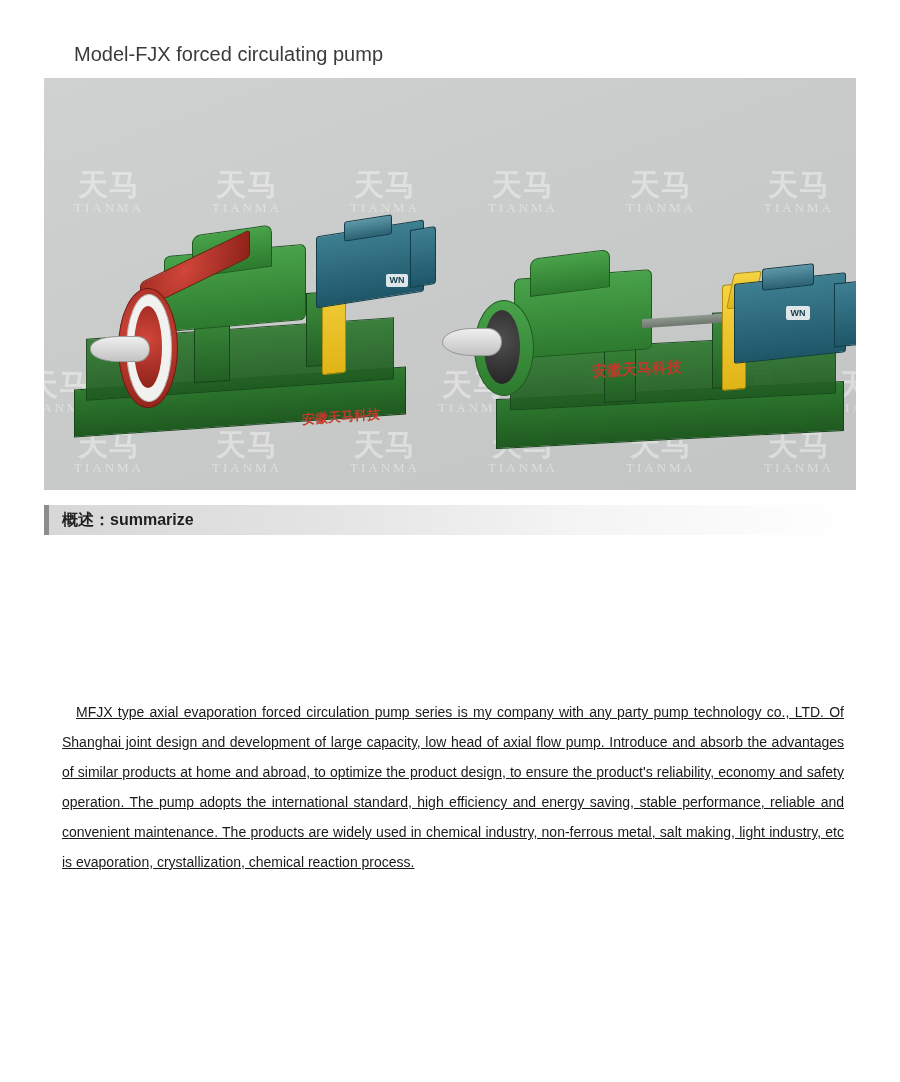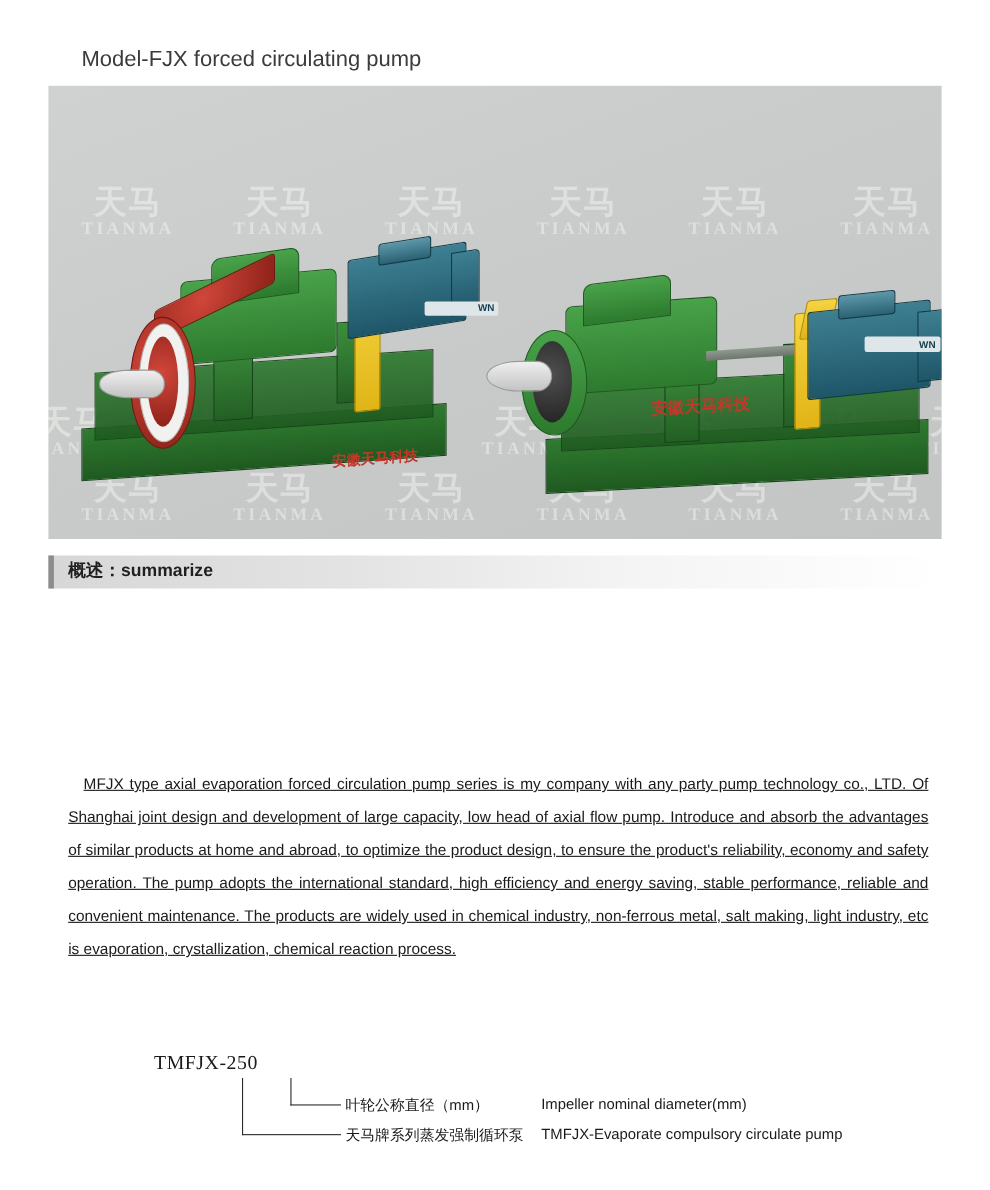--- a/index.html
+++ b/index.html
@@ -64,25 +64,24 @@
     line-height: 1;
     user-select: none;
   }
   .wm .big {
     font-size: 30px;
     font-weight: bold;
     letter-spacing: 1px;
     display: block;
   }
   .wm .small {
-    font-size: 16px;
+    font-size: 13px;
     letter-spacing: 3px;
     display: block;
     margin-top: 1px;
-    font-weight: bold;
   }
 
   
   .pump { position: absolute; }
 
   .base {
     background: linear-gradient(#2f7b30, #1f5a20);
     border: 1px solid #17451a;
   }
   .body-green {
@@ -120,21 +119,20 @@
     white-space: nowrap;
   }
   .wn-badge {
     background: #dfe6ea;
     color: #123c4a;
     font-size: 9px;
     font-weight: bold;
     font-family: "Liberation Sans", sans-serif;
     text-align: center;
     border-radius: 2px;
-    padding-left: 45px;
   }
 
   
   .section-bar {
     position: absolute;
     left: 44px;
     width: 812px;
     height: 30px;
     background: linear-gradient(to right, #d7d7d7 0%, #e4e4e4 35%, #f4f4f4 65%, #ffffff 100%);
   }
@@ -363,27 +361,14 @@
 
   <div class="section-bar" style="top:505px;">
     <div class="accent"></div>
     <div class="txt">概述：summarize</div>
   </div>
 
 
   <div class="para-en" style="top:697px;">MFJX type axial evaporation forced circulation pump series is my company with any party pump technology co., LTD. Of Shanghai joint design and development of large capacity, low head of axial flow pump. Introduce and absorb the advantages of similar products at home and abroad, to optimize the product design, to ensure the product's reliability, economy and safety operation. The pump adopts the international standard, high efficiency and energy saving, stable performance, reliable and convenient maintenance. The products are widely used in chemical industry, non-ferrous metal, salt making, light industry, etc is evaporation, crystallization, chemical reaction process.</div>
 
 
-  <div class="code-area">
-    <div class="code-label">TMFJX-250</div>
-
-    <div class="ln v1"></div>
-    <div class="ln v2"></div>
-    <div class="ln h1"></div>
-    <div class="ln h2"></div>
-
-    <div class="leg leg-zh1">叶轮公称直径（mm）</div>
-    <div class="leg leg-en1">Impeller nominal diameter(mm)</div>
-    <div class="leg leg-zh2">天马牌系列蒸发强制循环泵</div>
-    <div class="leg leg-en2">TMFJX-Evaporate compulsory circulate pump</div>
-  </div>
 
 </div>
 
 </body></html>

